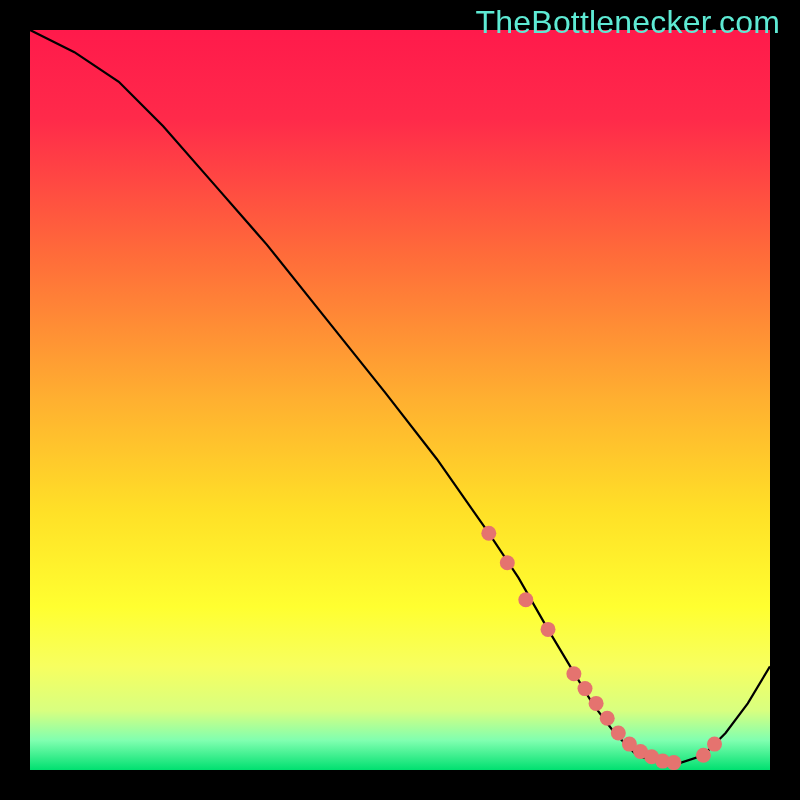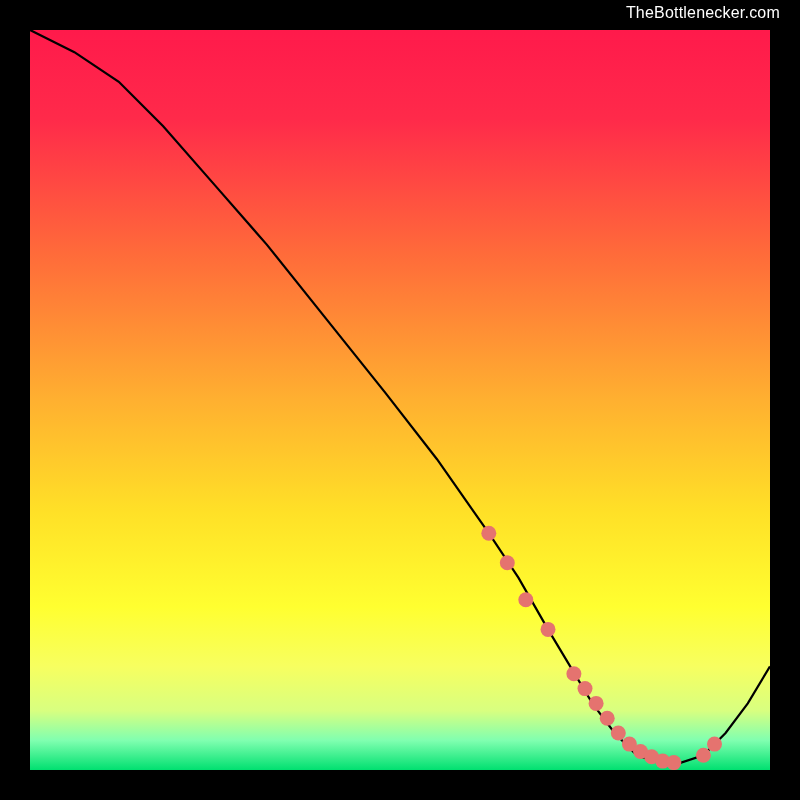--- a/index.html
+++ b/index.html
@@ -14,22 +14,22 @@
   .frame {
     position: relative;
     width: 800px;
     height: 800px;
     background: #000;
   }
   .watermark {
     position: absolute;
     top: 4px;
     right: 20px;
-    font-size: 16px;
-    color: #ffffff;
+    font-size: 32px;
+    color: #5eead4;
     font-weight: 400;
     letter-spacing: 0.2px;
     z-index: 10;
   }
   .plot {
     position: absolute;
     left: 30px;
     top: 30px;
     width: 740px;
     height: 740px;

